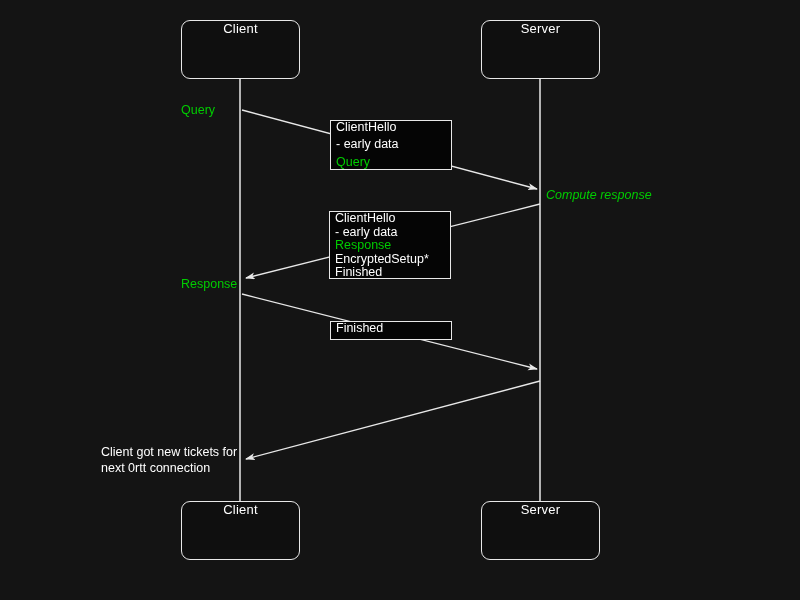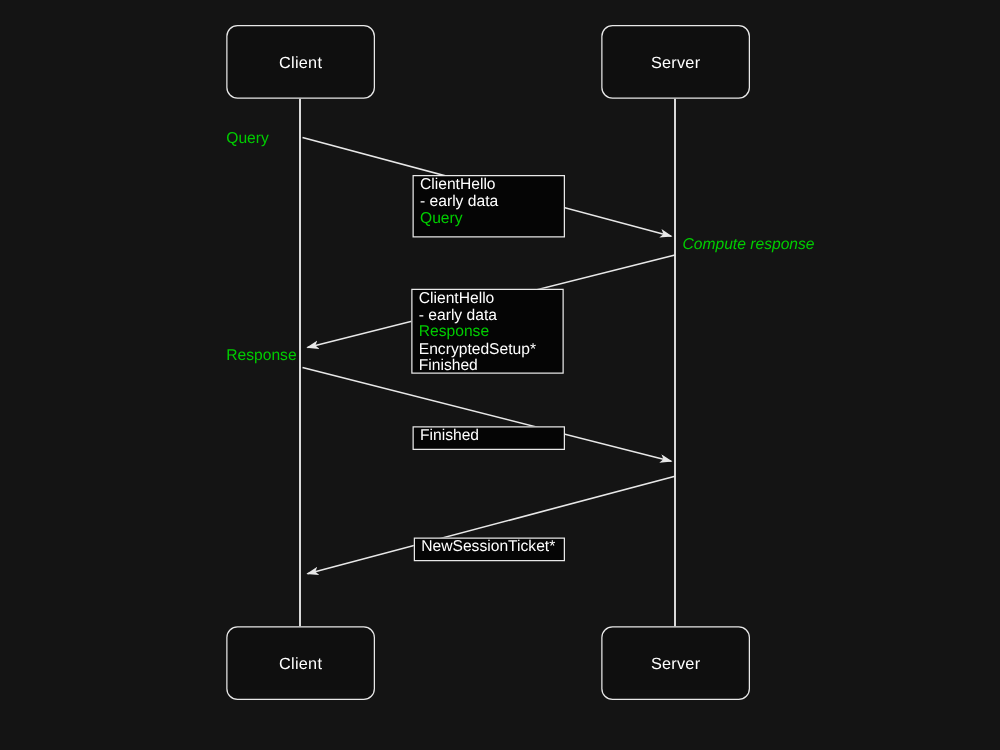--- a/index.html
+++ b/index.html
@@ -16,32 +16,32 @@
     background:var(--color-background);
     font-family:"Liberation Sans", sans-serif;
     color:var(--color-text);
   }
   .arrows-layer{position:absolute;left:0;top:0;width:800px;height:600px;}
   .actor-box{
     position:absolute;width:119px;height:59px;
     border:1.5px solid var(--color-line);
     border-radius:9px;
     background:var(--color-actor-fill);
-    display:flex;align-items:center;justify-content:center;
+    display:flex;justify-content:center;
     font-size:13px;letter-spacing:.2px;
     box-sizing:border-box;
   }
   .msg-box{
     position:absolute;
     border:1.5px solid var(--color-line);
     background:var(--color-box-fill);
     box-sizing:border-box;
-    display:flex;flex-direction:column;justify-content:flex-start;
+    display:flex;flex-direction:column;justify-content:space-between;
     padding:0 0 0 5px;
-    font-size:12.5px;line-height:13.5px;margin-top:20px;
+    font-size:12.5px;line-height:13.5px;
   }
   .msg-line{white-space:nowrap;}
   .green{color:var(--color-accent-green);}
   .float-label{
     position:absolute;font-size:12.5px;line-height:14px;white-space:nowrap;
   }
   .note{
     position:absolute;font-size:12.5px;line-height:15.5px;color:var(--color-text);
   }
 </style>
@@ -88,24 +88,23 @@
     <span class="msg-line">- early data</span>
     <span class="msg-line green">Response</span>
     <span class="msg-line">EncryptedSetup*</span>
     <span class="msg-line">Finished</span>
   </div>
 
   <div class="msg-box" style="left:330px;top:321px;width:122px;height:19px;">
     <span class="msg-line">Finished</span>
   </div>
 
-  <div class="msg-box" style="left:331px;top:410px;width:121px;height:19px;">
-    <span class="msg-line">NewSessionTicket*</span>
-  </div>
 
   <div class="float-label green" style="left:181px;top:103px;">Query</div>
   <div class="float-label green" style="left:546px;top:188px;font-style:italic;">Compute response</div>
   <div class="float-label green" style="left:181px;top:277px;">Response</div>
 
   <div class="note" style="left:101px;top:445px;">
+    <div>Client got new tickets for</div>
+    <div>next 0rtt connection</div>
   </div>
 
 </div>
 
 </body></html>

